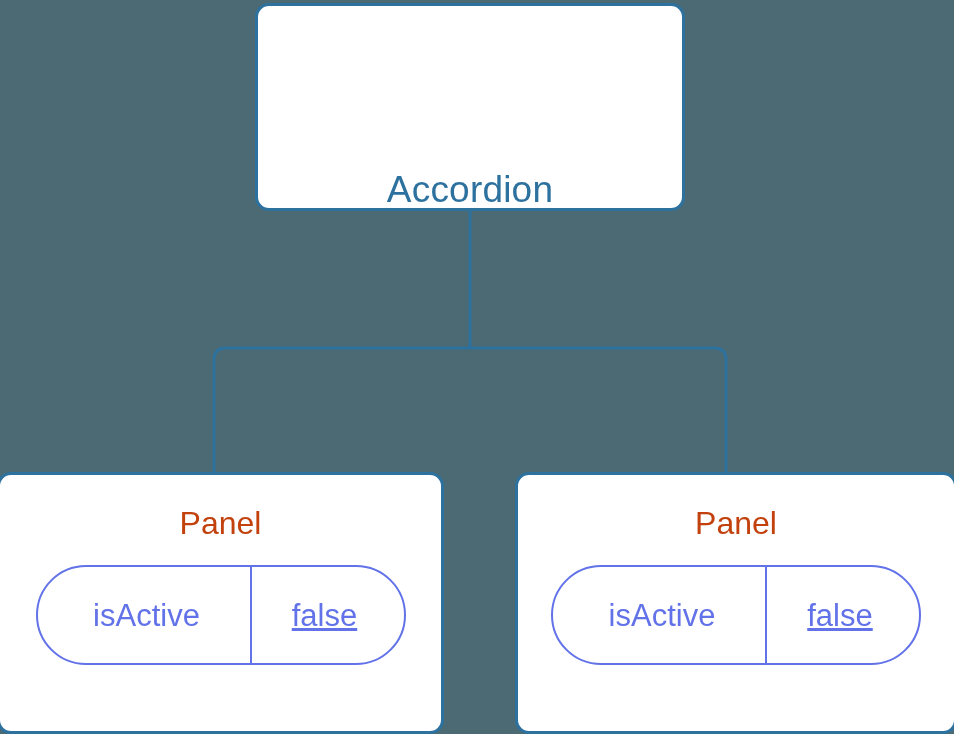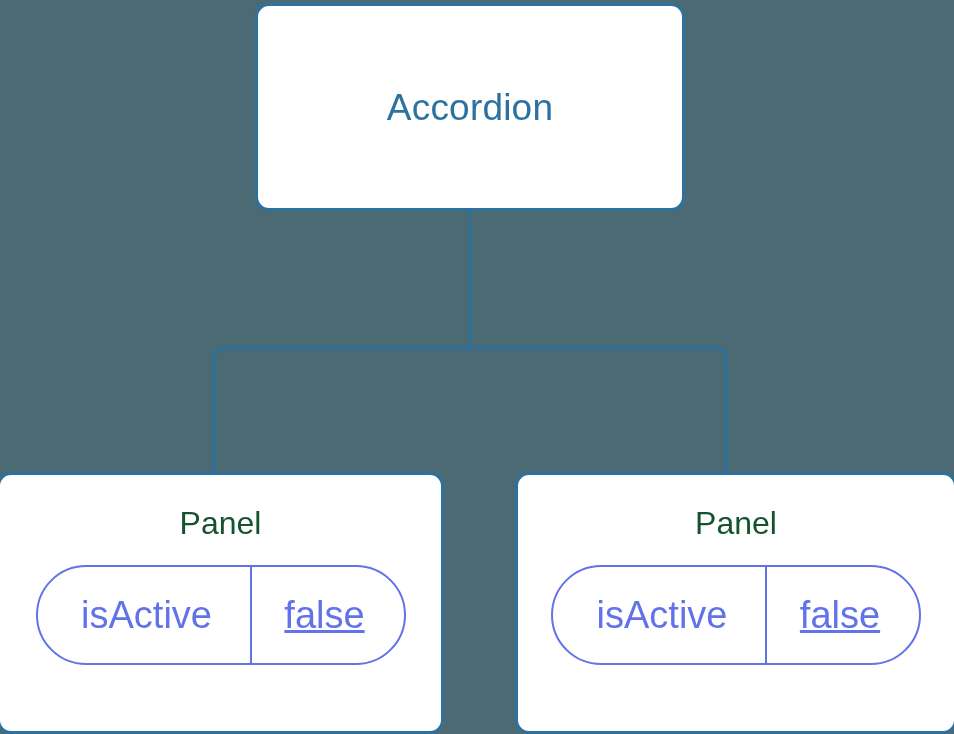--- a/index.html
+++ b/index.html
@@ -36,21 +36,21 @@
     box-sizing: border-box;
   }
 
   
   #node-accordion {
     left: 255px;
     top: 3px;
     width: 430px;
     height: 208px;
     display: flex;
-    align-items: center;
+    align-items: flex-end;
     justify-content: center;
   }
   .node-title {
     color: #2d719f;
     font-size: 37px;
     font-weight: 400;
     letter-spacing: 0.2px;
     line-height: 1;
     white-space: nowrap;
   }
@@ -67,21 +67,21 @@
   }
   #node-panel-left {
     left: -3px;
     width: 447px;
   }
   #node-panel-right {
     left: 515px;
     width: 442px;
   }
   .panel-title {
-    color: #14532d;
+    color: #c2410c;
     font-size: 32px;
     font-weight: 400;
     line-height: 1;
     white-space: nowrap;
   }
 
   
   .state-pill {
     margin-top: 26px;
     height: 100px;
@@ -91,21 +91,21 @@
     border-radius: 50px;
     box-sizing: border-box;
     background: #ffffff;
   }
   .state-key,
   .state-val {
     display: flex;
     align-items: center;
     justify-content: center;
     color: #6272e8;
-    font-size: 38px;
+    font-size: 31px;
     line-height: 1;
     white-space: nowrap;
     box-sizing: border-box;
   }
   .state-key {
     width: 214px;
     border-right: 2px solid #6272e8;
     padding-left: 6px;
   }
   .state-val {

